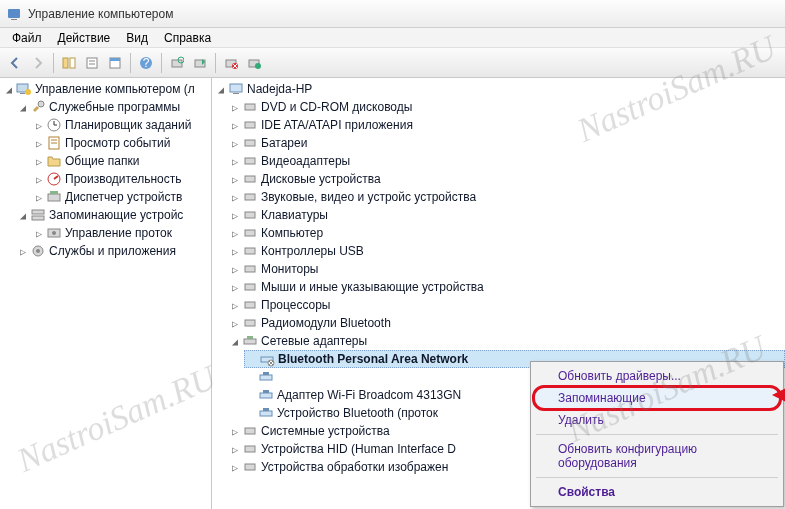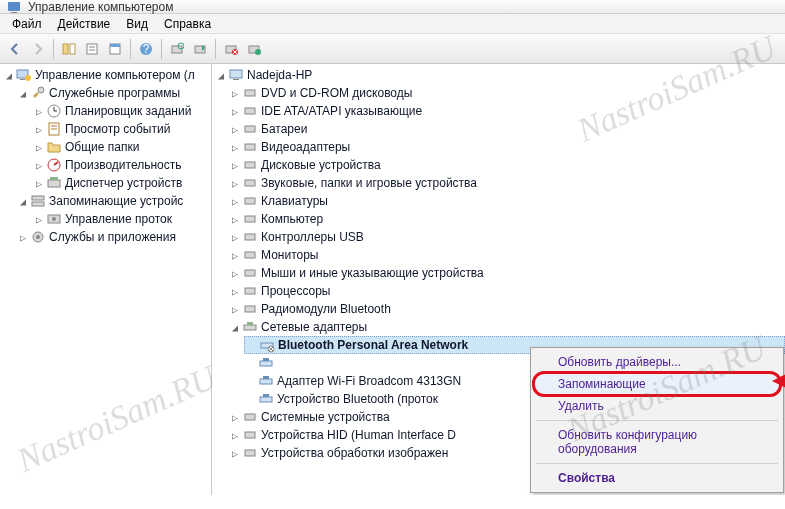--- a/index.html
+++ b/index.html
@@ -1,19 +1,19 @@
 <!DOCTYPE html>
 <html><head>
 <meta charset="utf-8">
 <style>
 * { margin: 0; padding: 0; box-sizing: border-box; font-family: "Segoe UI", Tahoma, sans-serif; font-size: 12px; }
 body { width: 785px; height: 509px; overflow: hidden; background: #fff; position: relative; }
 
 
-.titlebar { height: 14px; background: linear-gradient(#fdfdfd,#ececec); border-bottom: 1px solid #d0d0d0; display: flex; align-items: center; padding: 0 6px; }
+.titlebar { height: 28px; background: linear-gradient(#fdfdfd,#ececec); border-bottom: 1px solid #d0d0d0; display: flex; align-items: center; padding: 0 6px; }
 .titlebar .app-icon { width: 16px; height: 16px; margin-right: 6px; }
 .titlebar .title { color: #333; }
 
 
 .menubar { height: 20px; background: #f4f4f4; display: flex; align-items: flex-end; padding: 0 4px; border-bottom: 1px solid #e0e0e0; }
 .menubar span { padding: 2px 8px; cursor: default; }
 
 
 .toolbar { height: 30px; background: linear-gradient(#fbfbfb,#e8e8e8); border-bottom: 1px solid #c8c8c8; display: flex; align-items: center; padding: 0 4px; gap: 1px; }
 .tbtn { width: 22px; height: 22px; display: flex; align-items: center; justify-content: center; border: 1px solid transparent; border-radius: 2px; }
@@ -287,21 +287,21 @@
               </span>
               <span class="lbl">DVD и CD-ROM дисководы</span>
             </div>
             <div class="row">
               <span class="toggle">▷</span>
               <span class="ic">
                 <svg width="16" height="16">
                   <rect x="3" y="5" width="10" height="6" fill="#d8d8d8" stroke="#888"></rect>
                 </svg>
               </span>
-              <span class="lbl">IDE ATA/ATAPI указывающие</span>
+              <span class="lbl">IDE ATA/ATAPI приложения</span>
             </div>
             <div class="row">
               <span class="toggle">▷</span>
               <span class="ic">
                 <svg width="16" height="16">
                   <rect x="3" y="5" width="10" height="6" fill="#d8d8d8" stroke="#888"></rect>
                 </svg>
               </span>
               <span class="lbl">Батареи</span>
             </div>
@@ -323,21 +323,21 @@
               </span>
               <span class="lbl">Дисковые устройства</span>
             </div>
             <div class="row">
               <span class="toggle">▷</span>
               <span class="ic">
                 <svg width="16" height="16">
                   <rect x="3" y="5" width="10" height="6" fill="#d8d8d8" stroke="#888"></rect>
                 </svg>
               </span>
-              <span class="lbl">Звуковые, папки и игровые устройства</span>
+              <span class="lbl">Звуковые, видео и устройс устройства</span>
             </div>
             <div class="row">
               <span class="toggle">▷</span>
               <span class="ic">
                 <svg width="16" height="16">
                   <rect x="3" y="5" width="10" height="6" fill="#d8d8d8" stroke="#888"></rect>
                 </svg>
               </span>
               <span class="lbl">Клавиатуры</span>
             </div>

